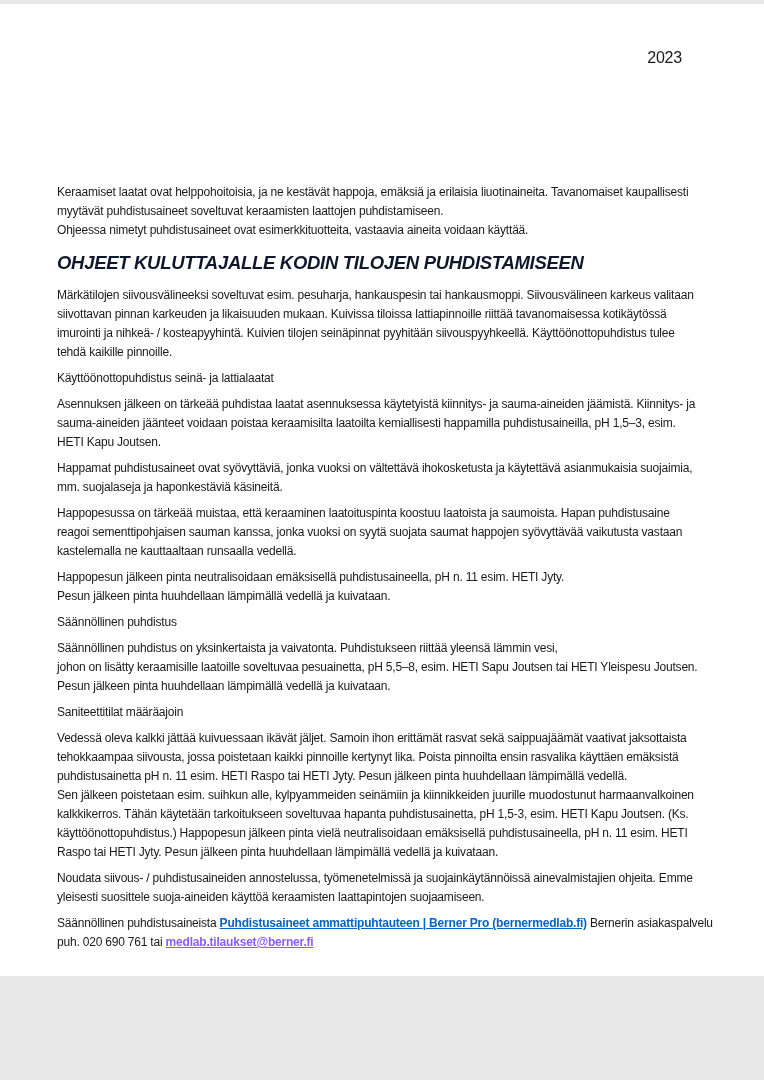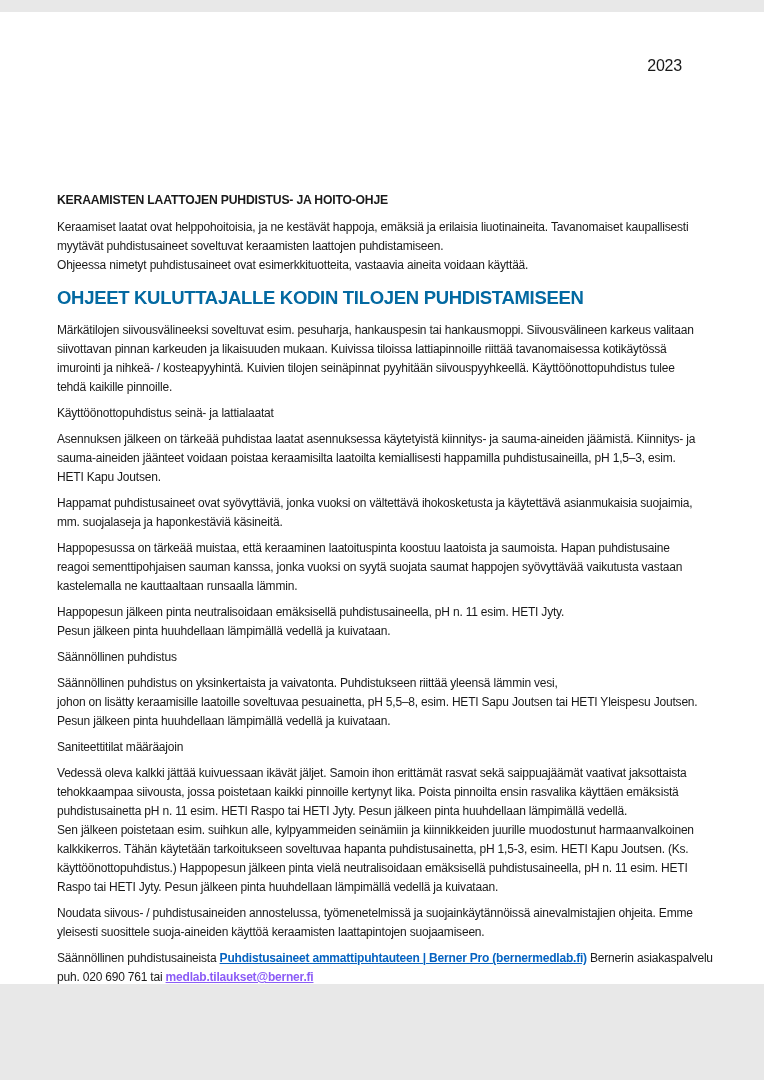--- a/index.html
+++ b/index.html
@@ -1,70 +1,69 @@
 <!DOCTYPE html>
 <html><head>
 <meta charset="utf-8">
 <style>
   html,body{margin:0;padding:0;background:#e8e8e8;}
   .page{
     position:relative;width:764px;height:972px;background:#ffffff;
     font-family:"Liberation Sans","DejaVu Sans",sans-serif;color:#1a1a1a;
-    overflow:hidden;margin:12px auto;
+    overflow:hidden;margin:4px auto;
   }
   .year{position:absolute;top:45px;right:82px;font-size:16px;letter-spacing:-0.2px;}
   .logo{position:absolute;left:56px;top:56px;width:200px;height:82px;}
   .content{
     position:absolute;left:57px;top:179px;width:704px;
     font-size:12px;line-height:19px;letter-spacing:-0.2px;
   }
   .para{margin:0 0 7px 0;white-space:pre-line;}
   .doc-title{font-weight:bold;margin:0 0 8px 0;white-space:pre-line;font-size:12.2px;}
   .main-heading{
     font-size:18.5px;line-height:25px;font-weight:bold;
-    margin:10px 0 11px 0;letter-spacing:-0.3px;color:#0369a1;
+    margin:10px 0 11px 0;letter-spacing:-0.3px;color:#0f172a;font-style:italic;
   }
   .subhead{font-weight:normal;margin:0 0 7px 0;}
   a{text-decoration:underline;cursor:pointer;font-weight:bold;}
   .contact{margin:0;white-space:normal;}
   .footer{position:absolute;left:57px;top:1016px;font-size:12.6px;letter-spacing:-0.2px;}
   .logo-text{
     font-family:"DejaVu Serif","Liberation Serif",serif;
     font-weight:bold;letter-spacing:-1px;
   }
 </style>
 </head>
 <body>
 
 <div class="page">
 
   <div class="year">2023</div>
 
 
   <div class="content">
-    <p class="doc-title">KERAAMISTEN LAATTOJEN PUHDISTUS- JA HOITO-OHJE</p>
     <p class="para">Keraamiset laatat ovat helppohoitoisia, ja ne kestävät happoja, emäksiä ja erilaisia liuotinaineita. Tavanomaiset kaupallisesti
 myytävät puhdistusaineet soveltuvat keraamisten laattojen puhdistamiseen.
 Ohjeessa nimetyt puhdistusaineet ovat esimerkkituotteita, vastaavia aineita voidaan käyttää.</p>
 
     <h1 class="main-heading">OHJEET KULUTTAJALLE KODIN TILOJEN PUHDISTAMISEEN</h1>
     <p class="para">Märkätilojen siivousvälineeksi soveltuvat esim. pesuharja, hankauspesin tai hankausmoppi. Siivousvälineen karkeus valitaan
 siivottavan pinnan karkeuden ja likaisuuden mukaan. Kuivissa tiloissa lattiapinnoille riittää tavanomaisessa kotikäytössä
 imurointi ja nihkeä- / kosteapyyhintä. Kuivien tilojen seinäpinnat pyyhitään siivouspyyhkeellä. Käyttöönottopuhdistus tulee
 tehdä kaikille pinnoille.</p>
 
     <p class="subhead">Käyttöönottopuhdistus seinä- ja lattialaatat</p>
     <p class="para">Asennuksen jälkeen on tärkeää puhdistaa laatat asennuksessa käytetyistä kiinnitys- ja sauma-aineiden jäämistä. Kiinnitys- ja
 sauma-aineiden jäänteet voidaan poistaa keraamisilta laatoilta kemiallisesti happamilla puhdistusaineilla, pH 1,5–3, esim.
 HETI Kapu Joutsen.</p>
     <p class="para">Happamat puhdistusaineet ovat syövyttäviä, jonka vuoksi on vältettävä ihokosketusta ja käytettävä asianmukaisia suojaimia,
 mm. suojalaseja ja haponkestäviä käsineitä.</p>
     <p class="para">Happopesussa on tärkeää muistaa, että keraaminen laatoituspinta koostuu laatoista ja saumoista. Hapan puhdistusaine
 reagoi sementtipohjaisen sauman kanssa, jonka vuoksi on syytä suojata saumat happojen syövyttävää vaikutusta vastaan
-kastelemalla ne kauttaaltaan runsaalla lämmin.</p>
+kastelemalla ne kauttaaltaan runsaalla vedellä.</p>
     <p class="para">Happopesun jälkeen pinta neutralisoidaan emäksisellä puhdistusaineella, pH n. 11 esim. HETI Jyty.
 Pesun jälkeen pinta huuhdellaan lämpimällä vedellä ja kuivataan.</p>
 
     <p class="subhead">Säännöllinen puhdistus</p>
     <p class="para">Säännöllinen puhdistus on yksinkertaista ja vaivatonta. Puhdistukseen riittää yleensä lämmin vesi,
 johon on lisätty keraamisille laatoille soveltuvaa pesuainetta, pH 5,5–8, esim. HETI Sapu Joutsen tai HETI Yleispesu Joutsen.
 Pesun jälkeen pinta huuhdellaan lämpimällä vedellä ja kuivataan.</p>
 
     <p class="subhead">Saniteettitilat määräajoin</p>
     <p class="para">Vedessä oleva kalkki jättää kuivuessaan ikävät jäljet. Samoin ihon erittämät rasvat sekä saippuajäämät vaativat jaksottaista

